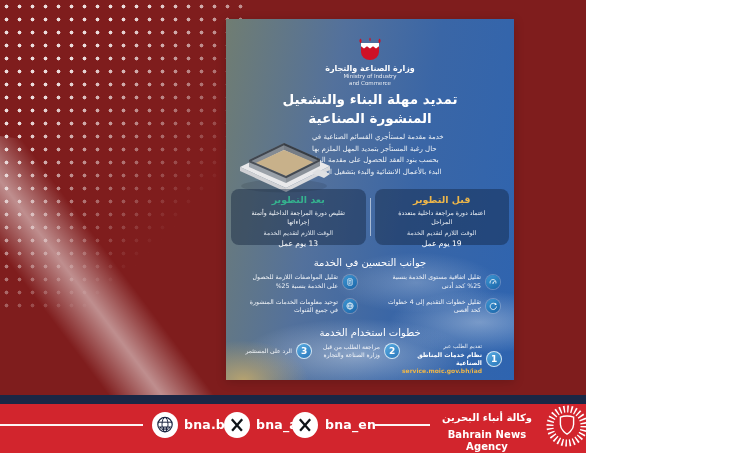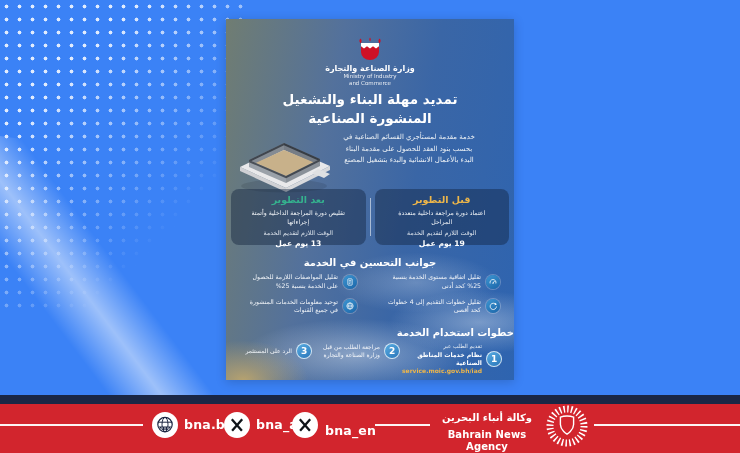--- a/index.html
+++ b/index.html
@@ -1,17 +1,17 @@
 <!DOCTYPE html>
 <html><head>
 <meta charset="utf-8">
 <style>
   html,body{margin:0;padding:0;}
   body{font-family:"DejaVu Sans","Liberation Sans",sans-serif;}
-  .canvas{position:relative;width:740px;height:453px;background:#3b82f6;overflow:hidden;}
+  .canvas{position:relative;width:586px;height:453px;background:#7f1d1d;overflow:hidden;}
 
   
   .dots{position:absolute;left:0;top:0;width:250px;height:310px;
     background-image:radial-gradient(circle,#ffffff 1.7px,rgba(255,255,255,0) 2.2px);
     background-size:13px 13px;opacity:.85;
     -webkit-mask-image:linear-gradient(135deg,#000 25%,transparent 72%);
     mask-image:linear-gradient(135deg,#000 25%,transparent 72%);}
   .bg-sheen{position:absolute;left:-60px;top:150px;width:300px;height:300px;
     background:linear-gradient(45deg,rgba(255,255,255,0) 40%,rgba(255,255,255,.5) 50%,rgba(255,255,255,0) 60%);
     transform:rotate(8deg);}
@@ -28,40 +28,40 @@
   .poster *{box-sizing:border-box;}
 
   .logo-block{position:absolute;left:0;right:0;top:17px;text-align:center;color:#fff;}
   .crest{display:block;margin:0 auto;}
   .calligraphy{display:block;font-size:8px;font-weight:bold;letter-spacing:.5px;margin-top:2px;}
   .min-en{display:block;font-size:5.5px;line-height:7px;color:#e9edf3;}
 
   .poster-title{position:absolute;left:0;right:0;top:71px;text-align:center;color:#fff;
     font-weight:bold;font-size:13.5px;line-height:18.5px;direction:rtl;}
 
-  .desc{position:absolute;right:16px;top:113px;width:178px;direction:rtl;text-align:center;
+  .desc{position:absolute;right:24px;top:113px;width:178px;direction:rtl;text-align:left;
     color:#eef2f6;font-size:7px;line-height:11.6px;}
   .desc span{display:block;}
 
   .warehouse{position:absolute;left:10px;top:110px;}
 
   .boxes{position:absolute;left:5px;right:5px;top:170px;height:56px;display:flex;direction:rtl;align-items:stretch;}
   .cmp-box{flex:1;background:rgba(14,32,58,.42);border-radius:8px;padding:5px 18px 6px;text-align:center;direction:rtl;color:#fff;}
   .cmp-divider{width:1px;height:38px;align-self:center;background:rgba(255,255,255,.55);margin:0 4px;}
   .cmp-title{font-size:9.5px;font-weight:bold;line-height:12px;}
   .cmp-title.gold{color:#edb64a;}
   .cmp-title.green{color:#35b18e;}
   .cmp-detail{font-size:6.2px;line-height:8.6px;margin-top:3px;color:#f2f5f8;}
   .cmp-time{font-size:6.2px;line-height:8.6px;margin-top:3px;color:#dfe6ee;}
-  .cmp-duration{font-size:7.6px;font-weight:bold;margin-top:1px;}
-
-  .section-title{position:absolute;left:0;right:0;text-align:center;color:#fff;font-weight:bold;
+  .cmp-duration{font-size:7.6px;font-weight:normal;margin-top:1px;}
+
+  .section-title{position:absolute;left:0;right:0;text-align:center;color:#fff;font-weight:normal;
     font-size:10px;direction:rtl;}
   .improve-title{top:238px;}
-  .steps-title{top:308px;text-align:right;}
+  .steps-title{top:308px;}
 
   .improve-grid{position:absolute;left:14px;right:14px;top:254px;display:grid;
     grid-template-columns:1fr 1fr;column-gap:26px;row-gap:7px;direction:rtl;}
   .imp-item{display:flex;direction:rtl;align-items:center;gap:5px;}
   .imp-icon{flex:none;width:14px;height:14px;border-radius:50%;
     background:linear-gradient(145deg,#3d97d3,#1b65a8);display:flex;align-items:center;justify-content:center;
     box-shadow:0 0 0 1px rgba(255,255,255,.25);}
   .imp-text{font-size:6.2px;line-height:8.8px;color:#f2f5f9;text-align:right;direction:rtl;}
 
   .step{position:absolute;top:324px;display:flex;direction:rtl;align-items:center;gap:4px;}
@@ -84,21 +84,21 @@
   .f-line-left{left:0;width:143px;}
   .f-line-mid{left:375px;width:55px;}
   .f-line-right{left:594px;width:146px;}
   .f-circle{position:absolute;top:412px;width:26px;height:26px;}
   .f-label{position:absolute;top:417px;color:#fff;font-weight:bold;font-size:12.5px;letter-spacing:.2px;}
   .globe-pos{left:152px;}
   .lbl-bna{left:184px;}
   .x1-pos{left:224px;}
   .lbl-ar{left:256px;}
   .x2-pos{left:292px;}
-  .lbl-en{left:325px;margin-top:6px;}
+  .lbl-en{left:325px;}
   .agency{position:absolute;left:430px;top:407px;width:114px;text-align:center;color:#fff;}
   .agency-ar{display:block;font-size:10px;font-weight:bold;line-height:22px;direction:rtl;}
   .agency-en{display:block;font-size:10px;font-weight:bold;line-height:12px;letter-spacing:.1px;}
   .emblem{position:absolute;left:544px;top:403px;}
 </style>
 </head>
 <body>
 
 <div class="canvas">
   <div class="dots"></div>
@@ -119,20 +119,21 @@
       <span class="min-en">and Commerce</span>
     </div>
 
     <div class="poster-title">
       <div>تمديد مهلة البناء والتشغيل</div>
       <div>المنشورة الصناعية</div>
     </div>
 
     <div class="desc">
       <span>خدمة مقدمة لمستأجري القسائم الصناعية في</span>
+      <span>حال رغبة المستأجر بتمديد المهل الملزم بها</span>
       <span>بحسب بنود العقد للحصول على مقدمة البناء</span>
       <span>البدء بالأعمال الانشائية والبدء بتشغيل المصنع</span>
     </div>
 
     <svg class="warehouse" width="98" height="64" viewBox="0 0 98 64">
       <ellipse cx="48" cy="57" rx="43" ry="6.5" fill="#000000" opacity="0.10"></ellipse>
       <polygon points="4,38 50,59 50,63 4,42" fill="#cfd0d4"></polygon>
       <polygon points="94,37 50,59 50,63 94,41" fill="#d8d9dc"></polygon>
       <polygon points="4,38 48,17 94,37 50,59" fill="#e9e9eb"></polygon>
       <polygon points="13,31 48,14 48,21 13,38" fill="#848b93"></polygon>

